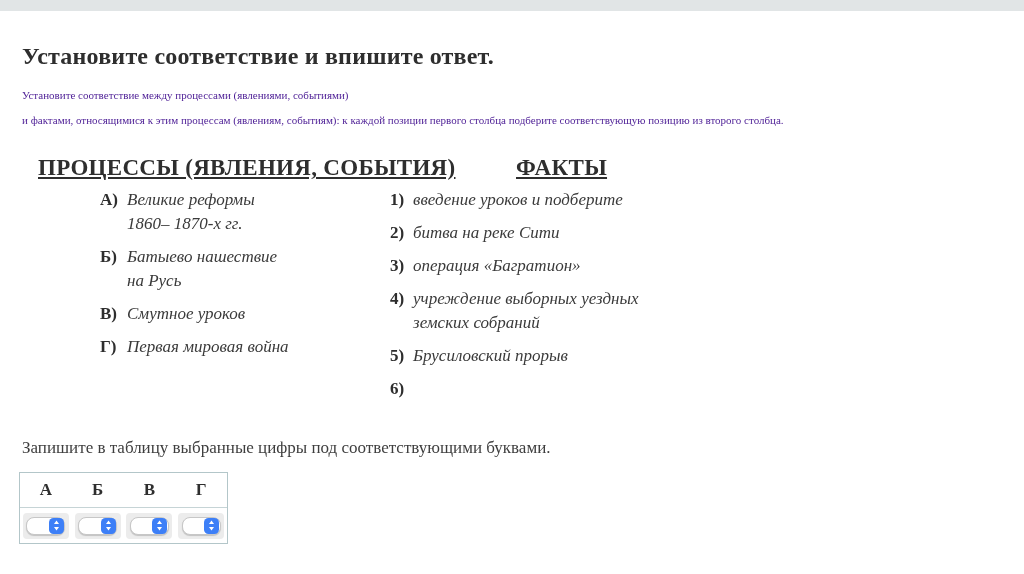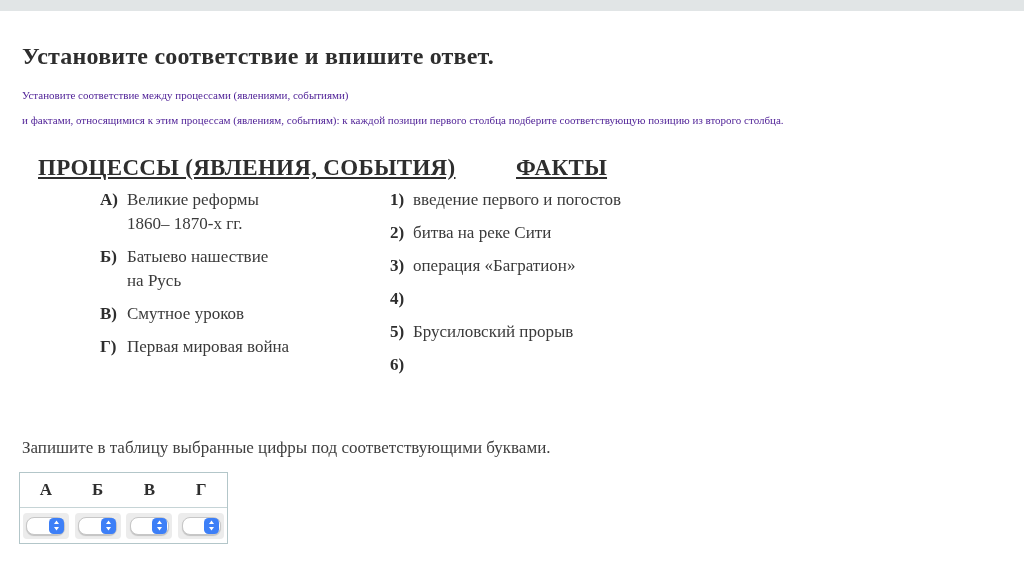--- a/index.html
+++ b/index.html
@@ -47,21 +47,21 @@
   .match-list.left { left: 100px; width: 240px; }
   .match-list.right { left: 390px; width: 345px; }
   .item {
     display: flex; align-items: flex-start;
     font-size: 17px; line-height: 24px;
     margin-bottom: 9px; color: #3a3a3a;
   }
   .item .marker { font-weight: bold; flex-shrink: 0; color: #2e2e2e; }
   .match-list.left .marker { width: 27px; }
   .match-list.right .marker { width: 23px; }
-  .item .text { white-space: pre-line; }
+  .item .text { white-space: pre-line; font-style: italic; }
 
   .write-instruction {
     position: absolute; left: 22px; top: 438px;
     font-size: 17px; color: #3e3e3e;
   }
 
   .answer-table {
     position: absolute; left: 19px; top: 472px;
     width: 209px; height: 72px;
     border: 1px solid var(--table-border);
@@ -138,32 +138,34 @@
   </div>
   <div class="item">
     <span class="marker">Г)</span>
     <span class="text">Первая мировая война</span>
   </div>
 </div>
 
 <div class="match-list right">
   <div class="item">
     <span class="marker">1)</span>
-    <span class="text">введение первого и погостов</span>
+    <span class="text">введение уроков и подберите</span>
   </div>
   <div class="item">
     <span class="marker">2)</span>
     <span class="text">битва на реке Сити</span>
   </div>
   <div class="item">
     <span class="marker">3)</span>
     <span class="text">операция «Багратион»</span>
   </div>
   <div class="item">
     <span class="marker">4)</span>
+    <span class="text">учреждение выборных уездных
+земских собраний</span>
   </div>
   <div class="item">
     <span class="marker">5)</span>
     <span class="text">Брусиловский прорыв</span>
   </div>
   <div class="item">
     <span class="marker">6)</span>
   </div>
 </div>
 

